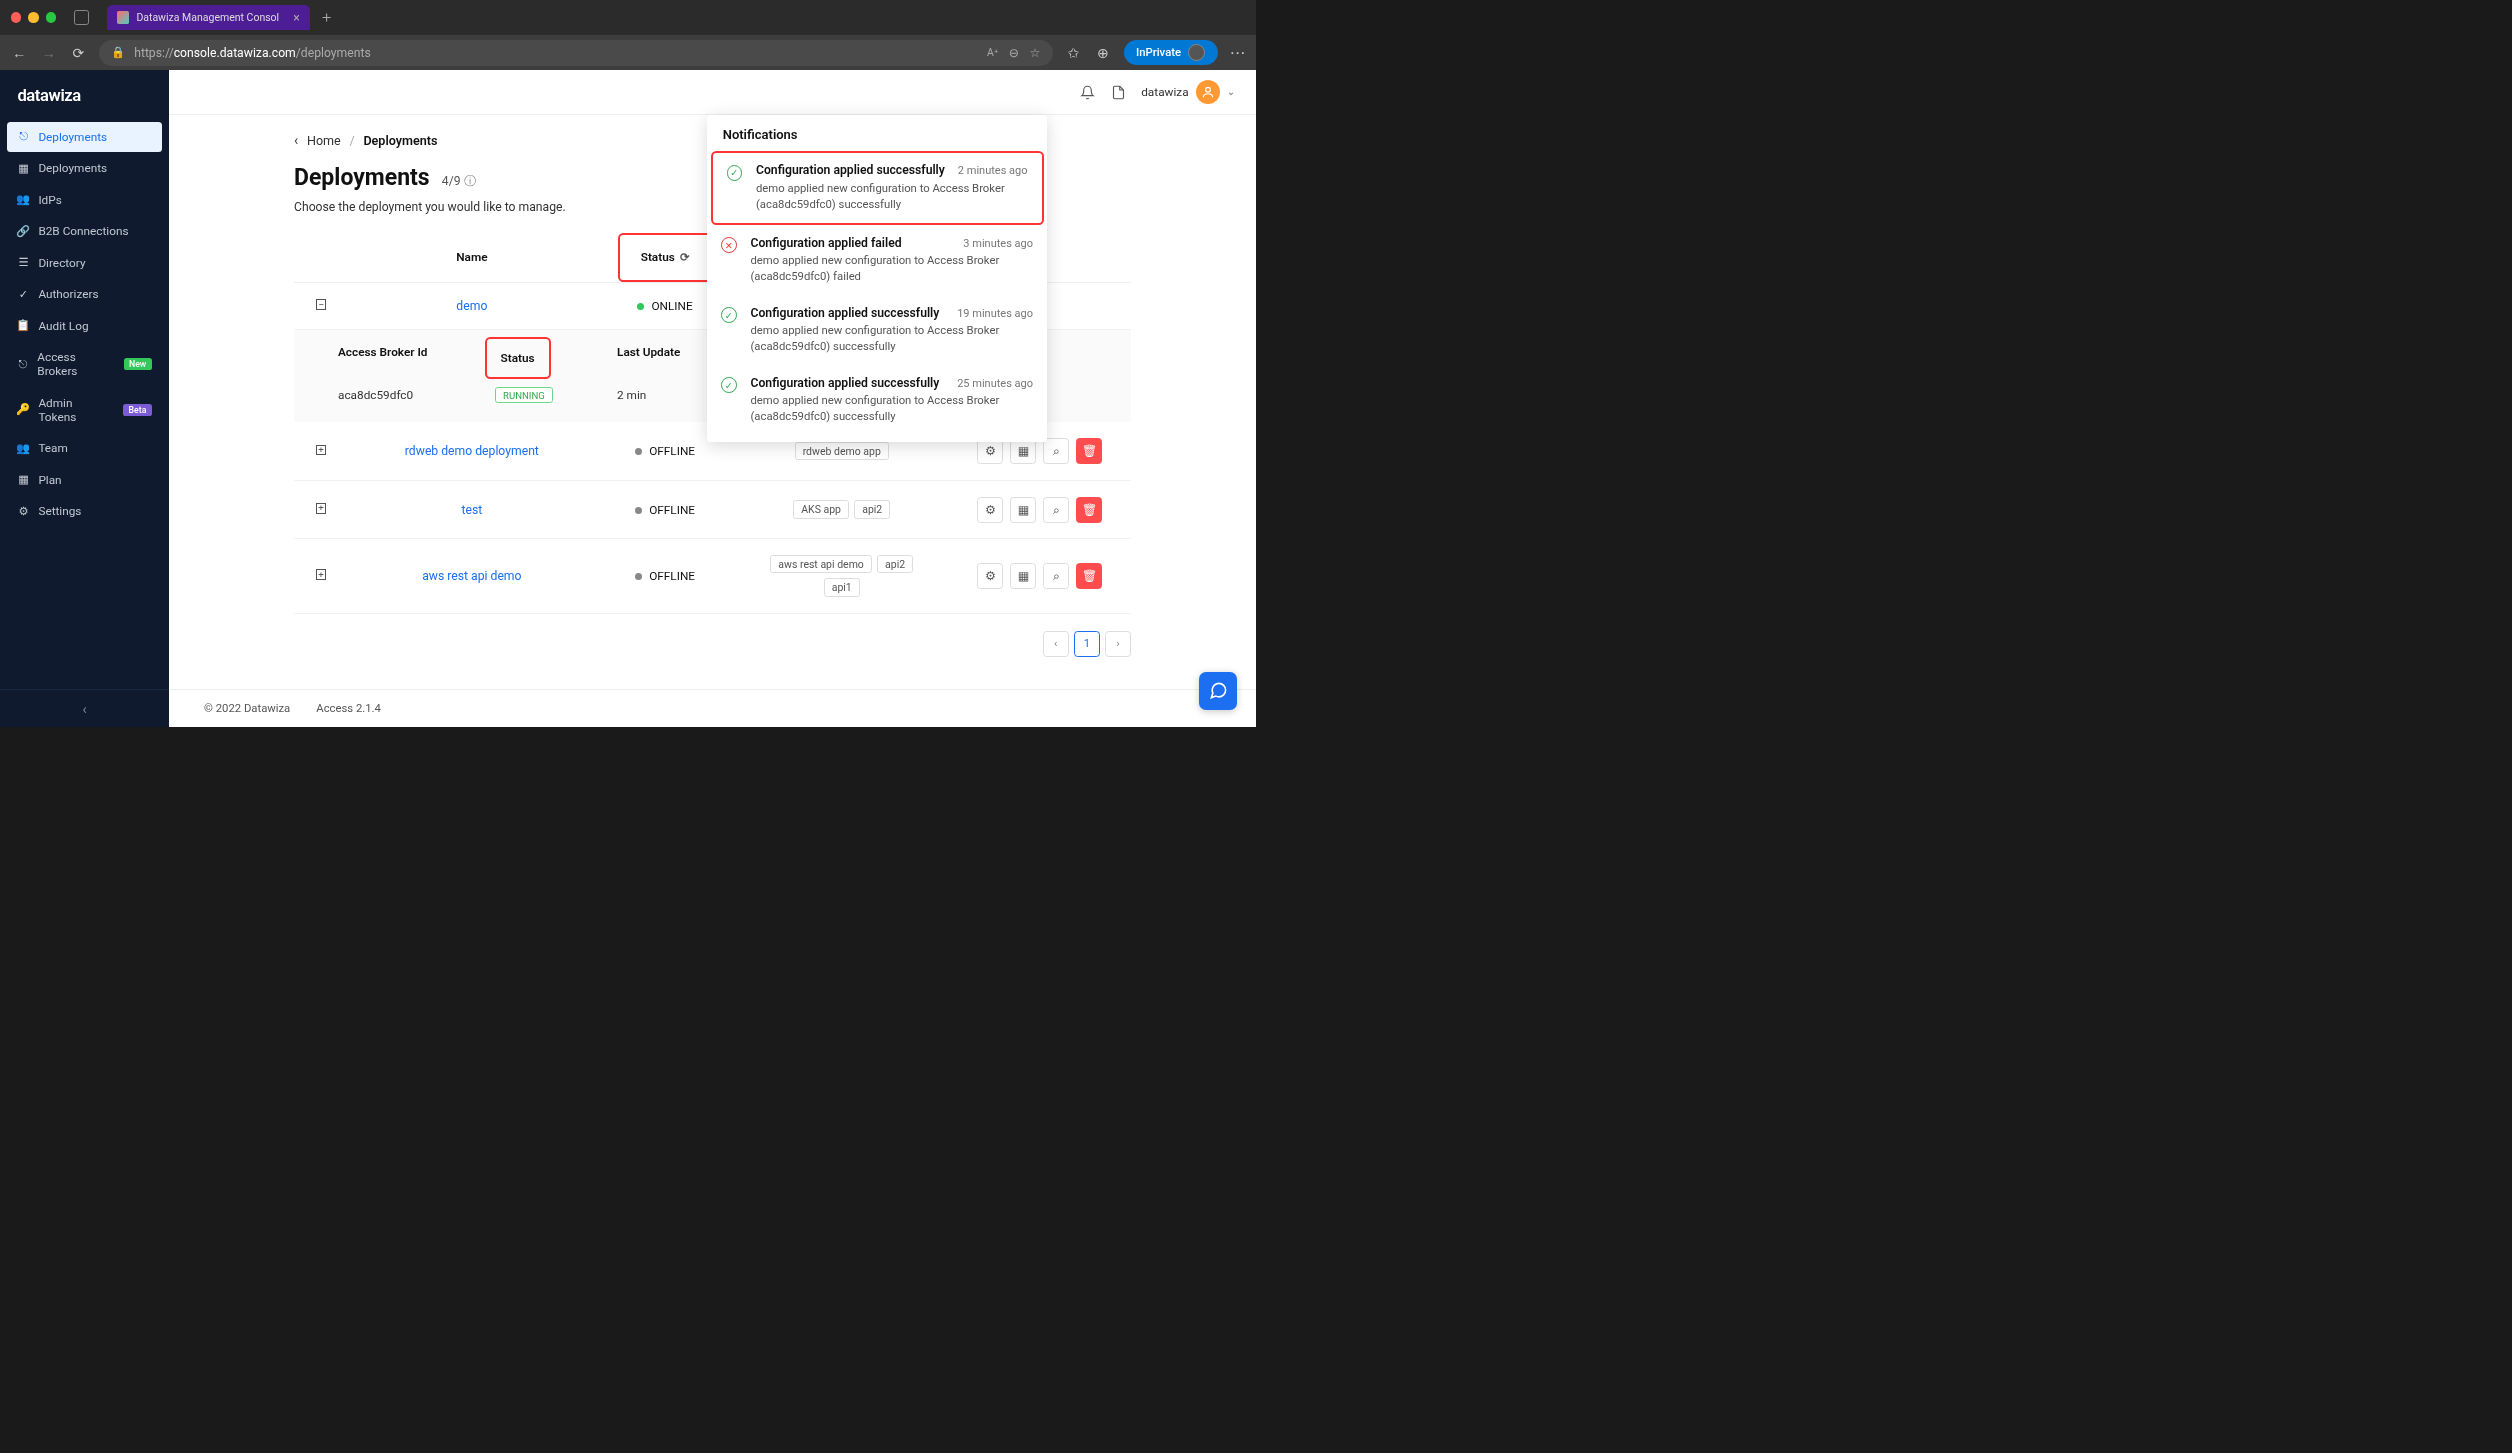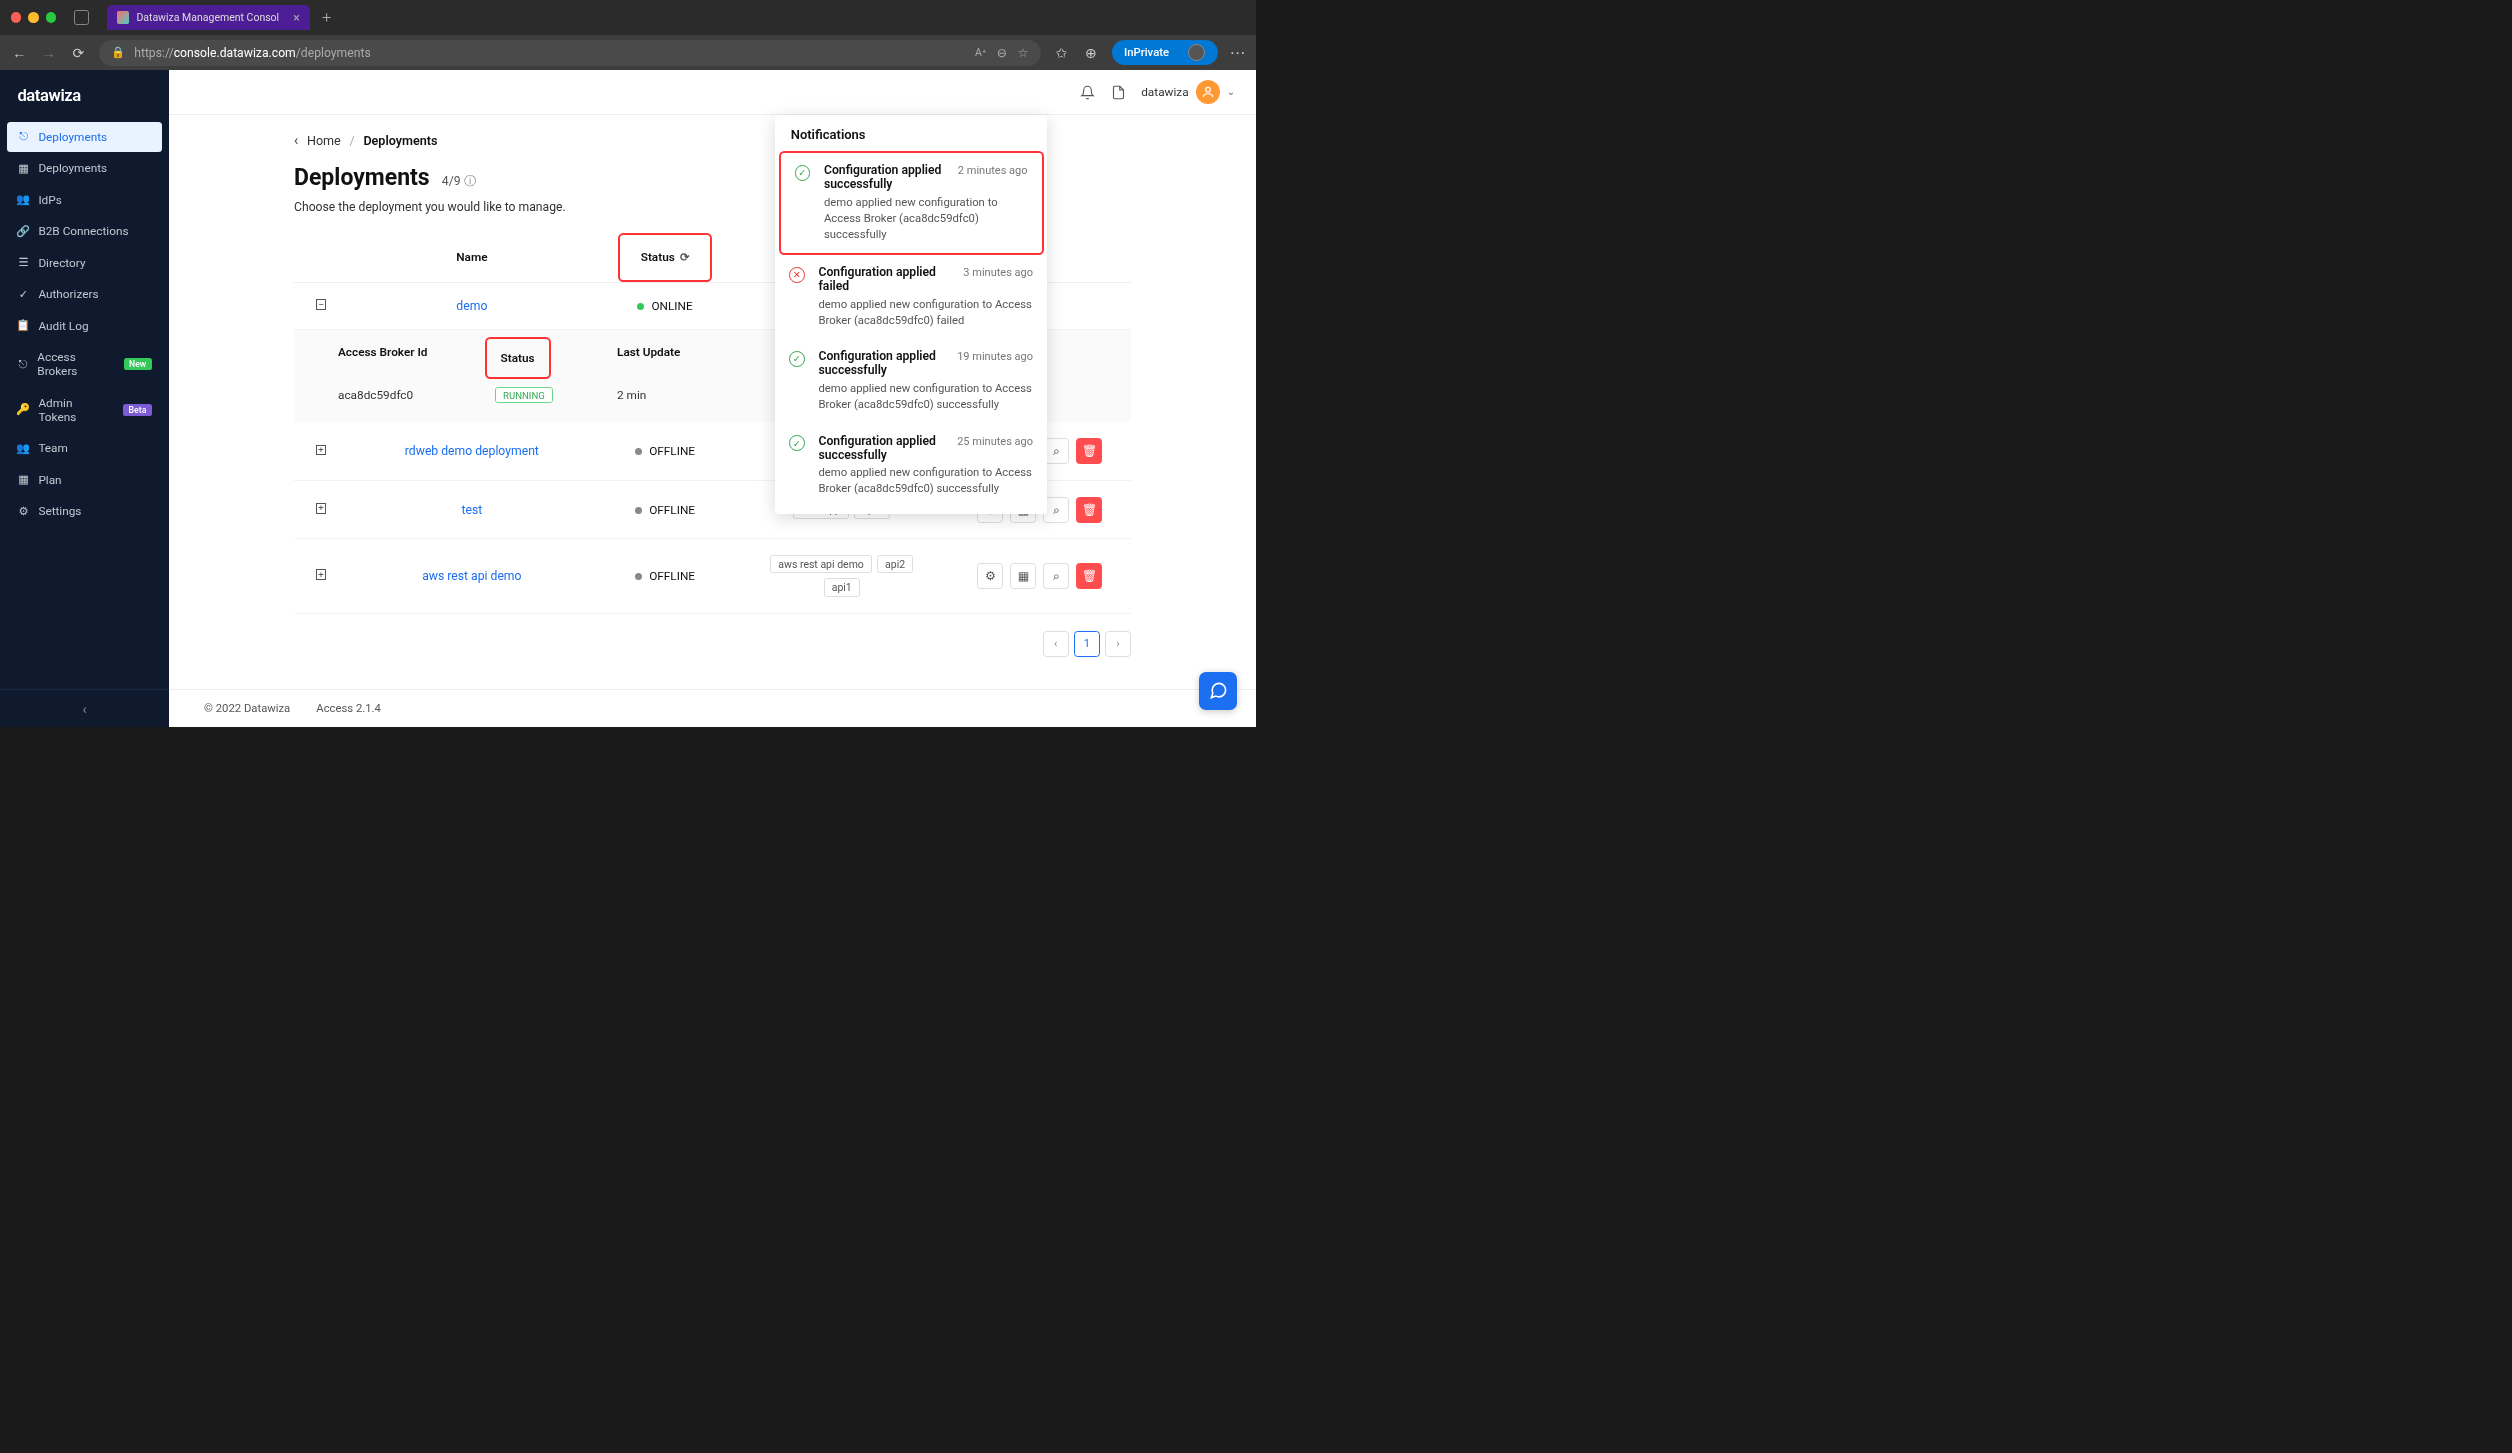--- a/index.html
+++ b/index.html
@@ -19,21 +19,21 @@
 .tab-close { color: #aaa; font-size: 12.2px; margin-left: 7px; }
 .new-tab { color: #aaa; font-size: 15.7px; margin-left: 8.7px; }
 
 .url-bar-row { background: #3d3d3d; height: 35px; display: flex; align-items: center; padding: 0 10.5px; gap: 12.2px; }
 .nav-icon { color: #ccc; font-size: 14px; cursor: pointer; width: 17.4px; text-align: center; }
 .url-field { flex: 1; background: #4a4a4a; border-radius: 15.7px; height: 26px; display: flex; align-items: center; padding: 0 12.2px; gap: 8.7px; color: #aaa; font-size: 12.2px; }
 .url-lock { font-size: 11.3px; }
 .url-text { flex: 1; }
 .url-text span.domain { color: #fff; }
 .url-right-icons { display: flex; gap: 10.5px; align-items: center; }
-.inprivate-badge { background: #0078d4; color: #fff; border-radius: 14px; padding: 3.5px 12.2px 3.5px 12.2px; font-size: 11.3px; font-weight: 500; display: flex; align-items: center; gap: 19px; }
+.inprivate-badge { background: #0078d4; color: #fff; border-radius: 14px; padding: 3.5px 12.2px 3.5px 12.2px; font-size: 11.3px; font-weight: 500; display: flex; align-items: center; gap: 7px; }
 .inprivate-avatar { width: 17.4px; height: 17.4px; border-radius: 50%; background: #555; border: 0.9px solid #888; }
 .dots-icon { color: #ccc; font-size: 15.7px; }
 
 
 .app-window { display: flex; height: calc(727px - 70px); background: #fff; position: relative; }
 .sidebar { width: 169px; background: #0f1a2e; color: #c1c8d1; display: flex; flex-direction: column; }
 .logo-area { padding: 15.7px 17.4px 17.4px; }
 .logo-text { color: #fff; font-size: 16.6px; font-weight: 600; letter-spacing: -0.4px; }
 .nav-list { list-style: none; padding: 0 7px; flex: 1; }
 .nav-item { display: flex; align-items: center; gap: 8.7px; padding: 7.9px 10.5px; font-size: 11.8px; border-radius: 3.5px; cursor: pointer; margin-bottom: 1.7px; color: #c1c8d1; }
@@ -93,21 +93,21 @@
 .col-blast { flex: 1; text-align: left; }
 .running-pill { border: 0.9px solid #6ad68a; color: #34a853; font-size: 9.6px; padding: 1.7px 7px; border-radius: 2.6px; background: #fff; }
 
 .pagination { display: flex; gap: 5.2px; justify-content: flex-end; margin-top: 17.4px; }
 .page-btn { width: 26px; height: 26px; border: 0.9px solid #ddd; border-radius: 3.5px; display: flex; align-items: center; justify-content: center; font-size: 11.3px; color: #888; cursor: pointer; background: #fff; }
 .page-btn.active { border-color: #1b6ff0; color: #1b6ff0; }
 
 .footer { height: 38px; border-top: 0.9px solid #eee; display: flex; align-items: center; padding: 0 35px; font-size: 11.3px; color: #555; gap: 26px; }
 
 
-.notif-panel { position: absolute; top: 45px; right: 209px; width: 272px; background: #fff; box-shadow: 0 3.5px 17.4px rgba(0,0,0,0.15); border-radius: 3.5px; z-index: 100; padding-bottom: 7px; }
+.notif-panel { position: absolute; top: 45px; right: 209px; width: 340px; background: #fff; box-shadow: 0 3.5px 17.4px rgba(0,0,0,0.15); border-radius: 3.5px; z-index: 100; padding-bottom: 7px; }
 .notif-header { font-size: 13px; font-weight: 600; padding: 12.2px 15.7px 8.7px; color: #111; }
 .notif-item { display: flex; gap: 10.5px; padding: 10.5px 14px; position: relative; }
 .notif-item.highlight { border: 2.6px solid #ff3333; border-radius: 5.2px; margin: 0 3.5px; }
 .notif-icon-wrap { width: 19px; flex-shrink: 0; padding-top: 1.7px; }
 .notif-icon-success { width: 15.7px; height: 15.7px; border: 1.4px solid #34a853; border-radius: 50%; display: flex; align-items: center; justify-content: center; color: #34a853; font-size: 9.6px; }
 .notif-icon-fail { width: 15.7px; height: 15.7px; border: 1.4px solid #e53935; border-radius: 50%; display: flex; align-items: center; justify-content: center; color: #e53935; font-size: 9.6px; }
 .notif-body { flex: 1; }
 .notif-title-row { display: flex; justify-content: space-between; align-items: baseline; gap: 8.7px; }
 .notif-title { font-size: 12.2px; font-weight: 600; color: #111; }
 .notif-time { font-size: 11px; color: #777; white-space: nowrap; }

